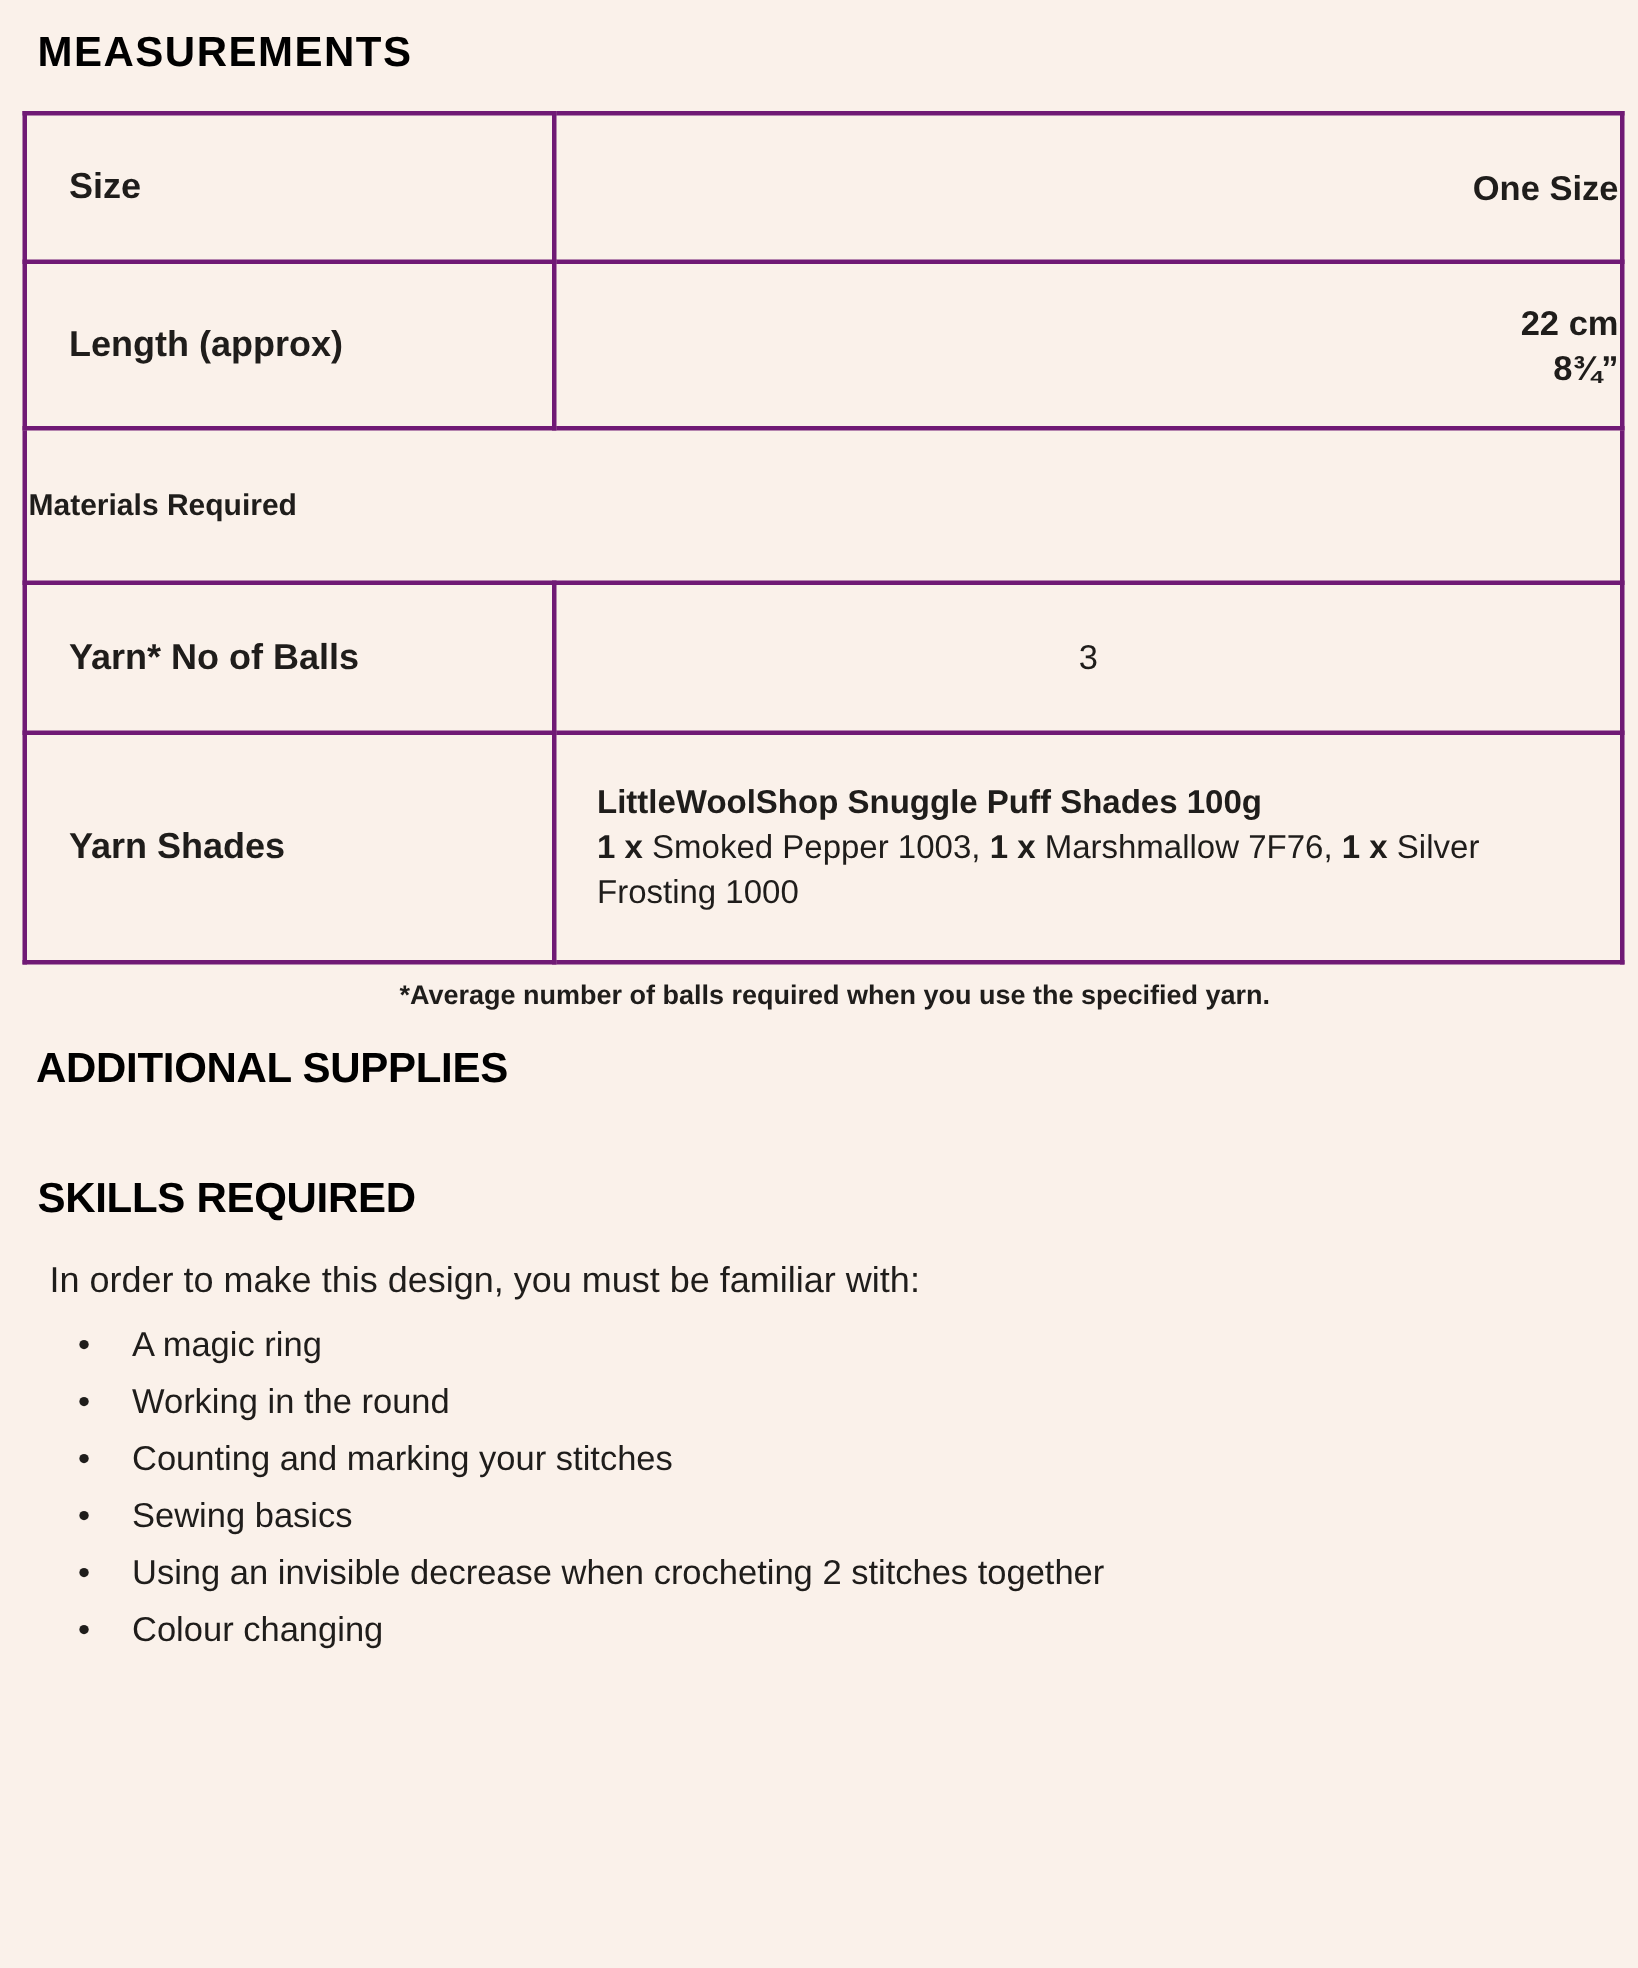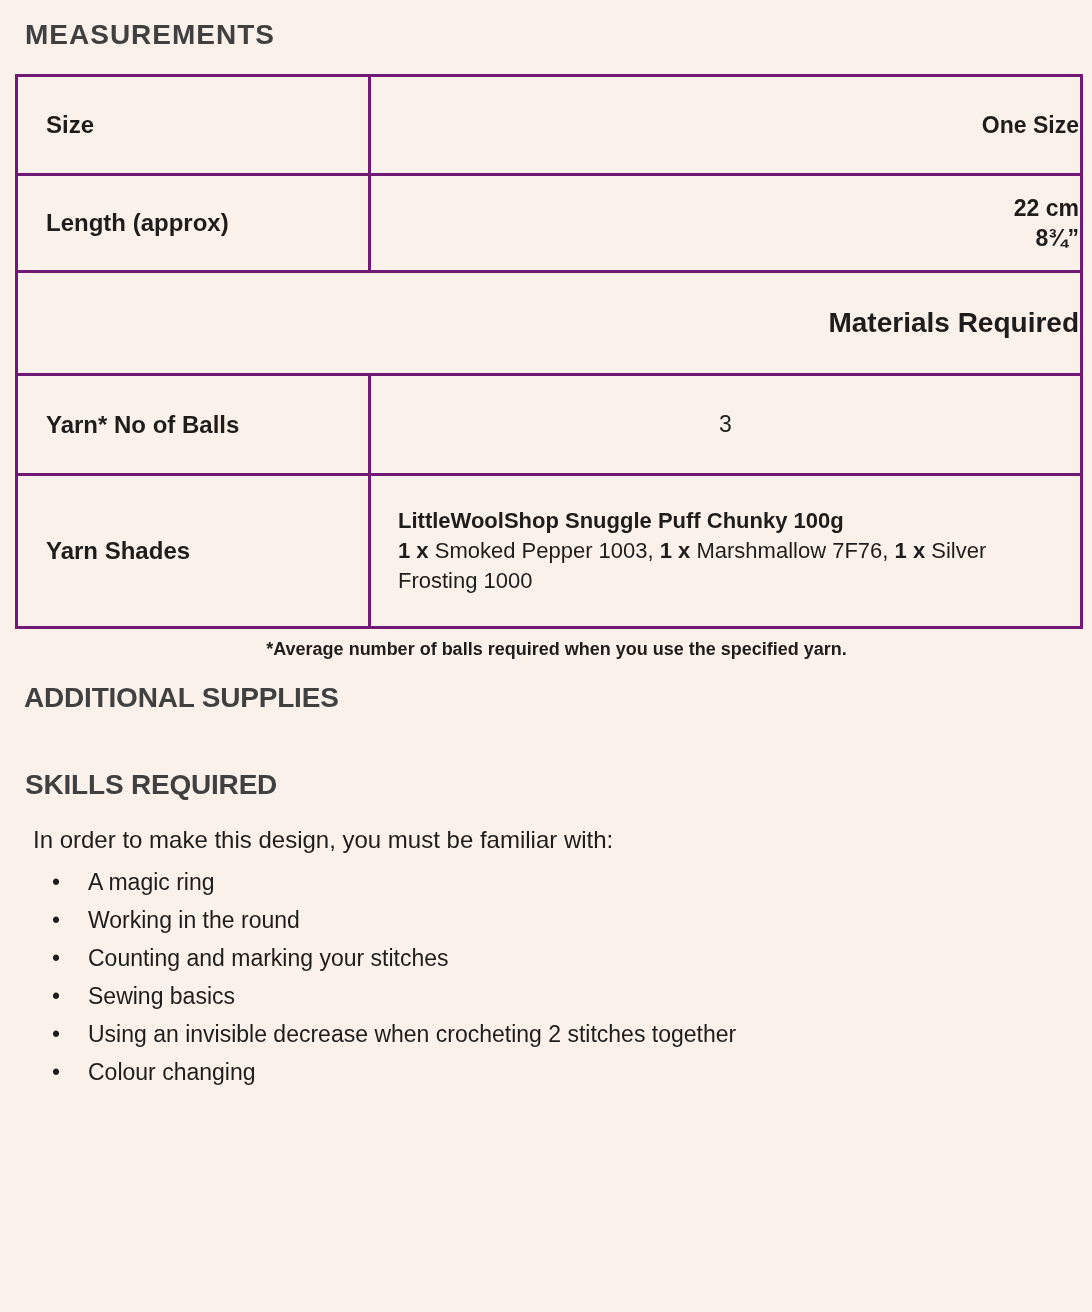--- a/index.html
+++ b/index.html
@@ -9,21 +9,21 @@
   body {
     width: 1092px;
     height: 1312px;
     overflow: hidden;
     background: #FAF1EA;
     color: #1F1D1B;
     font-family: "Liberation Sans", sans-serif;
   }
   .pink-heading {
     margin: 0;
-    color: #404040;
+    color: #000000;
     font-weight: 700;
     font-size: 28px;
     line-height: 32px;
   }
   #measurements-heading {
     margin: 19px 0 0 25px;
     letter-spacing: 1px;
   }
   #additional-heading {
     margin: 22px 0 0 24px;
@@ -39,39 +39,39 @@
     margin: 23px 0 0 15px;
     width: 1065px;
   }
   table.meas td {
     border: 3px solid #701a75;
     vertical-align: middle;
   }
   col.c1 { width: 353px; }
   col.c2 { width: 712px; }
   tr.r-size     { height: 99px;  }
-  tr.r-length   { height: 97px; }
+  tr.r-length   { height: 111px; }
   tr.r-materials{ height: 103px; }
   tr.r-balls    { height: 100px; }
   tr.r-shades   { height: 153px; }
   td.label {
     padding-left: 28px;
     font-weight: 700;
     font-size: 24px;
   }
   td.value {
     text-align: right;
     font-weight: 700;
     font-size: 23px;
     line-height: 30px;
   }
   td.materials {
-    text-align: right;
+    text-align: left;
     font-weight: 700;
-    font-size: 28px;
+    font-size: 20px;
   }
   td.value-plain {
     text-align: center;
     font-weight: 400;
     font-size: 23px;
   }
   td.yarn-cell {
     padding: 0 34px 0 27px;
     font-size: 22px;
     line-height: 30px;
@@ -143,21 +143,21 @@
       <tr class="r-materials">
         <td class="materials" colspan="2">Materials Required</td>
       </tr>
       <tr class="r-balls">
         <td class="label">Yarn* No of Balls</td>
         <td class="value-plain">3</td>
       </tr>
       <tr class="r-shades">
         <td class="label">Yarn Shades</td>
         <td class="yarn-cell">
-          <div class="b">LittleWoolShop Snuggle Puff Chunky 100g</div>
+          <div class="b">LittleWoolShop Snuggle Puff Shades 100g</div>
           <div><span class="b">1 x </span><span>Smoked Pepper 1003, </span><span class="b">1 x </span><span>Marshmallow 7F76, </span><span class="b">1 x </span><span>Silver Frosting 1000</span></div>
         </td>
       </tr>
     </tbody>
   </table>
 
   <p class="footnote">*Average number of balls required when you use the specified yarn.</p>
 
   <h2 class="pink-heading" id="additional-heading">ADDITIONAL SUPPLIES</h2>
 

